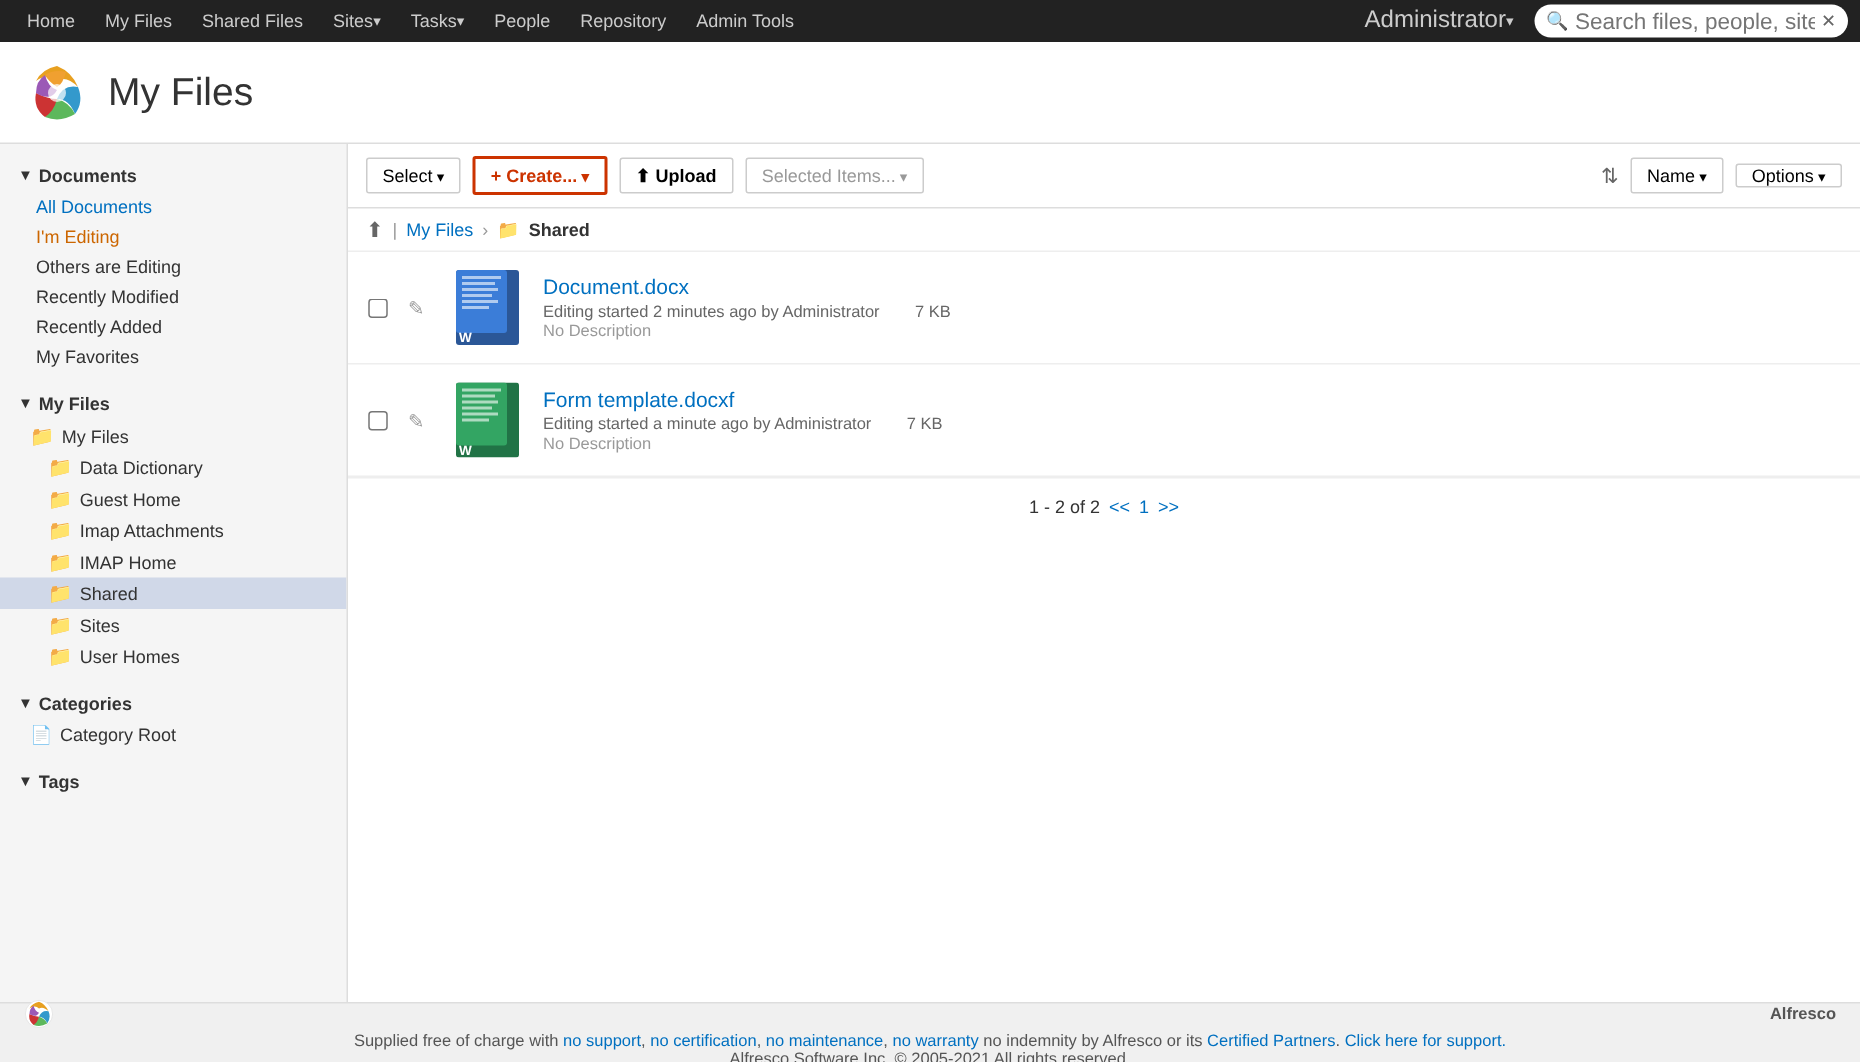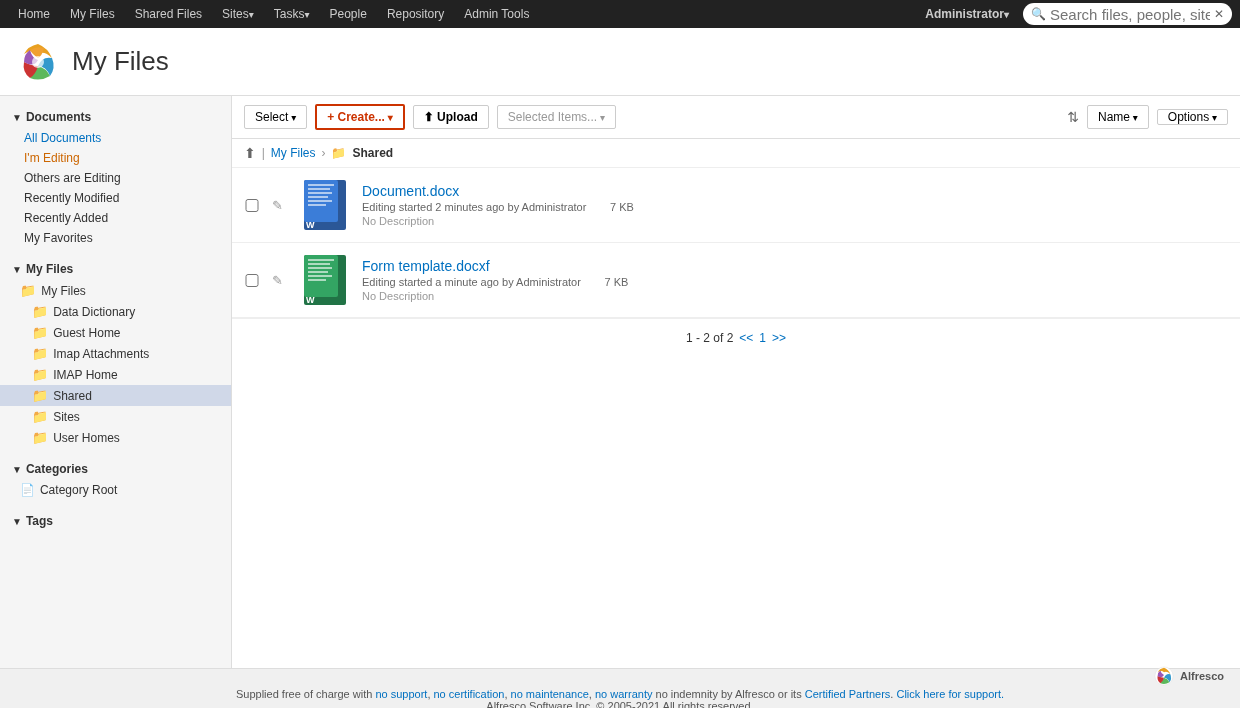--- a/index.html
+++ b/index.html
@@ -25,27 +25,26 @@
     }
     .top-nav .nav-with-arrow::after { content: ' ▾'; font-size: 10px; }
     .top-nav .right-section {
       margin-left: auto;
       display: flex;
       align-items: center;
       gap: 4px;
     }
     .top-nav .user-menu {
       color: #ccc;
-      font-size: 12px;
+      font-size: 16px;
       padding: 0 10px;
       height: 28px;
       display: flex;
       align-items: center;
       cursor: pointer;
-      font-weight: bold;
     }
     .top-nav .user-menu::after { content: ' ▾'; font-size: 10px; }
     .search-box {
       display: flex;
       align-items: center;
       background: #fff;
       border-radius: 12px;
       padding: 2px 8px;
       height: 22px;
     }
@@ -271,21 +270,21 @@
       color: #555;
       height: 40px;
       display: flex;
       flex-direction: column;
       justify-content: center;
     }
     .footer a { color: #0070c0; text-decoration: none; }
     .footer-logo-row {
       display: flex;
       align-items: center;
-      justify-content: flex-end;
+      justify-content: space-between;
       gap: 6px;
       margin-bottom: 2px;
     }
 
     
     ::-webkit-scrollbar { width: 8px; }
     ::-webkit-scrollbar-track { background: #f1f1f1; }
     ::-webkit-scrollbar-thumb { background: #ccc; border-radius: 4px; }
 
     .outer-wrapper { width: 1240px; height: 708px; overflow: hidden; position: relative; }

